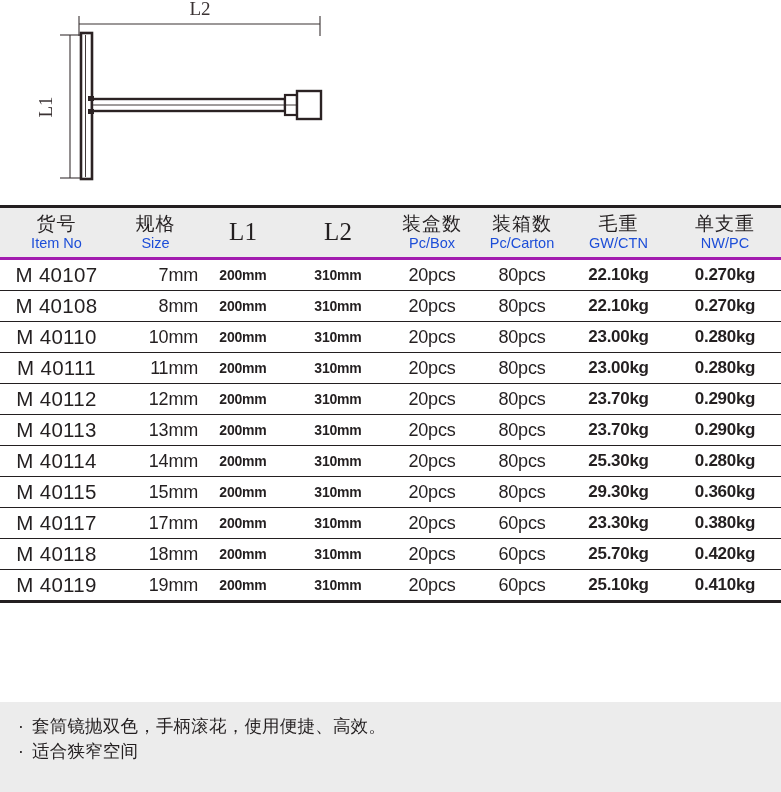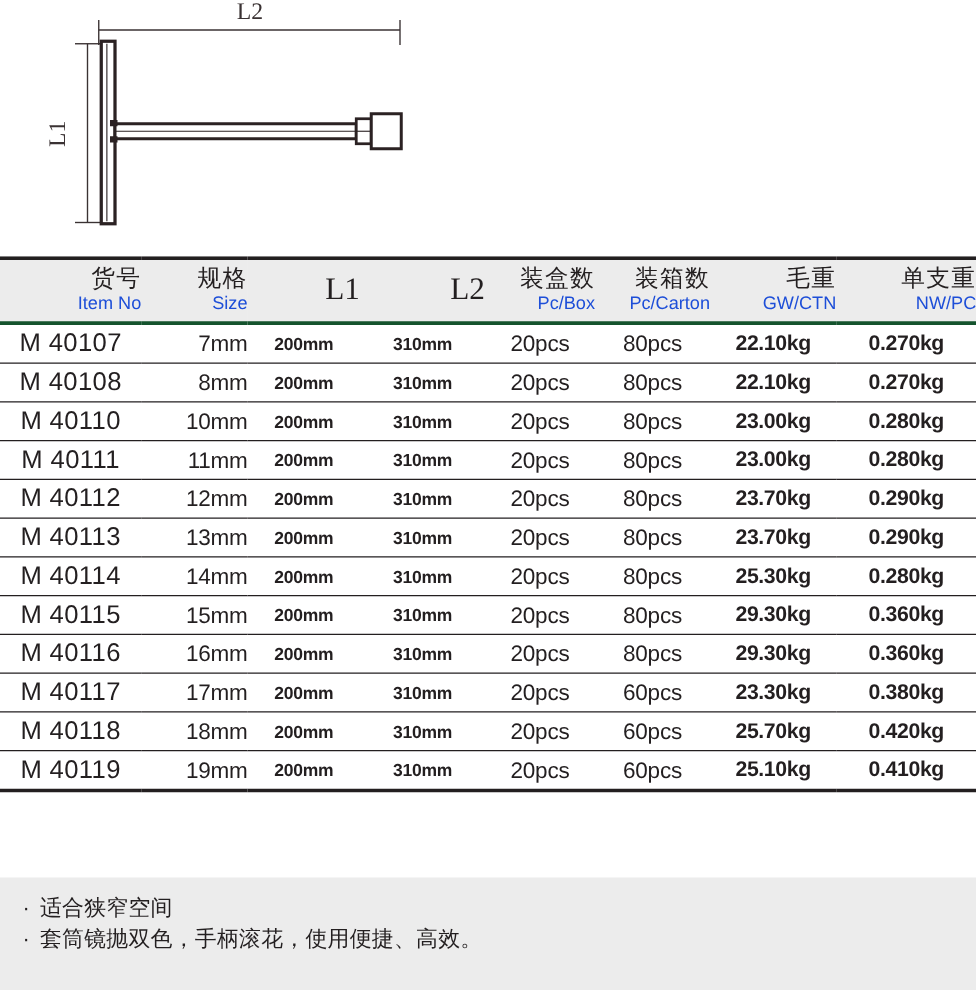--- a/index.html
+++ b/index.html
@@ -43,23 +43,23 @@
   table.spec col.c4 { width: 88px; }
   table.spec col.c5 { width: 92px; }
   table.spec col.c6 { width: 101px; }
   table.spec col.c7 { width: 112px; }
 
   thead tr.head-row {
     background: #ececec;
   }
   thead th {
     border-top: 3px solid #231f20;
-    border-bottom: 3px solid #14532d;
+    border-bottom: 3px solid #a21caf;
     padding: 4px 0 5px 0;
-    text-align: right;
+    text-align: center;
     vertical-align: middle;
     font-weight: normal;
     background: #ececec;
   }
   .hd-cn {
     display: block;
     font-size: 19px;
     line-height: 23px;
     letter-spacing: 1px;
     color: #231f20;
@@ -298,30 +298,20 @@
           <td class="col-item">M 40115</td>
           <td class="col-size">15mm</td>
           <td class="col-l1">200mm</td>
           <td class="col-l2">310mm</td>
           <td class="col-box">20pcs</td>
           <td class="col-carton">80pcs</td>
           <td class="col-gw">29.30kg</td>
           <td class="col-nw">0.360kg</td>
         </tr>
         <tr>
-          <td class="col-item">M 40116</td>
-          <td class="col-size">16mm</td>
-          <td class="col-l1">200mm</td>
-          <td class="col-l2">310mm</td>
-          <td class="col-box">20pcs</td>
-          <td class="col-carton">80pcs</td>
-          <td class="col-gw">29.30kg</td>
-          <td class="col-nw">0.360kg</td>
-        </tr>
-        <tr>
           <td class="col-item">M 40117</td>
           <td class="col-size">17mm</td>
           <td class="col-l1">200mm</td>
           <td class="col-l2">310mm</td>
           <td class="col-box">20pcs</td>
           <td class="col-carton">60pcs</td>
           <td class="col-gw">23.30kg</td>
           <td class="col-nw">0.380kg</td>
         </tr>
         <tr>
@@ -345,18 +335,18 @@
           <td class="col-nw">0.410kg</td>
         </tr>
       </tbody>
   </table>
 </div>
 
 <div id="table-gap"></div>
 
 <div id="description-block">
   <div class="desc-line">
+    <span class="bullet">·</span><span>套筒镜抛双色，手柄滚花，使用便捷、高效。</span>
+  </div>
+  <div class="desc-line">
     <span class="bullet">·</span><span>适合狭窄空间</span>
   </div>
-  <div class="desc-line">
-    <span class="bullet">·</span><span>套筒镜抛双色，手柄滚花，使用便捷、高效。</span>
-  </div>
 </div>
 
 </body></html>

